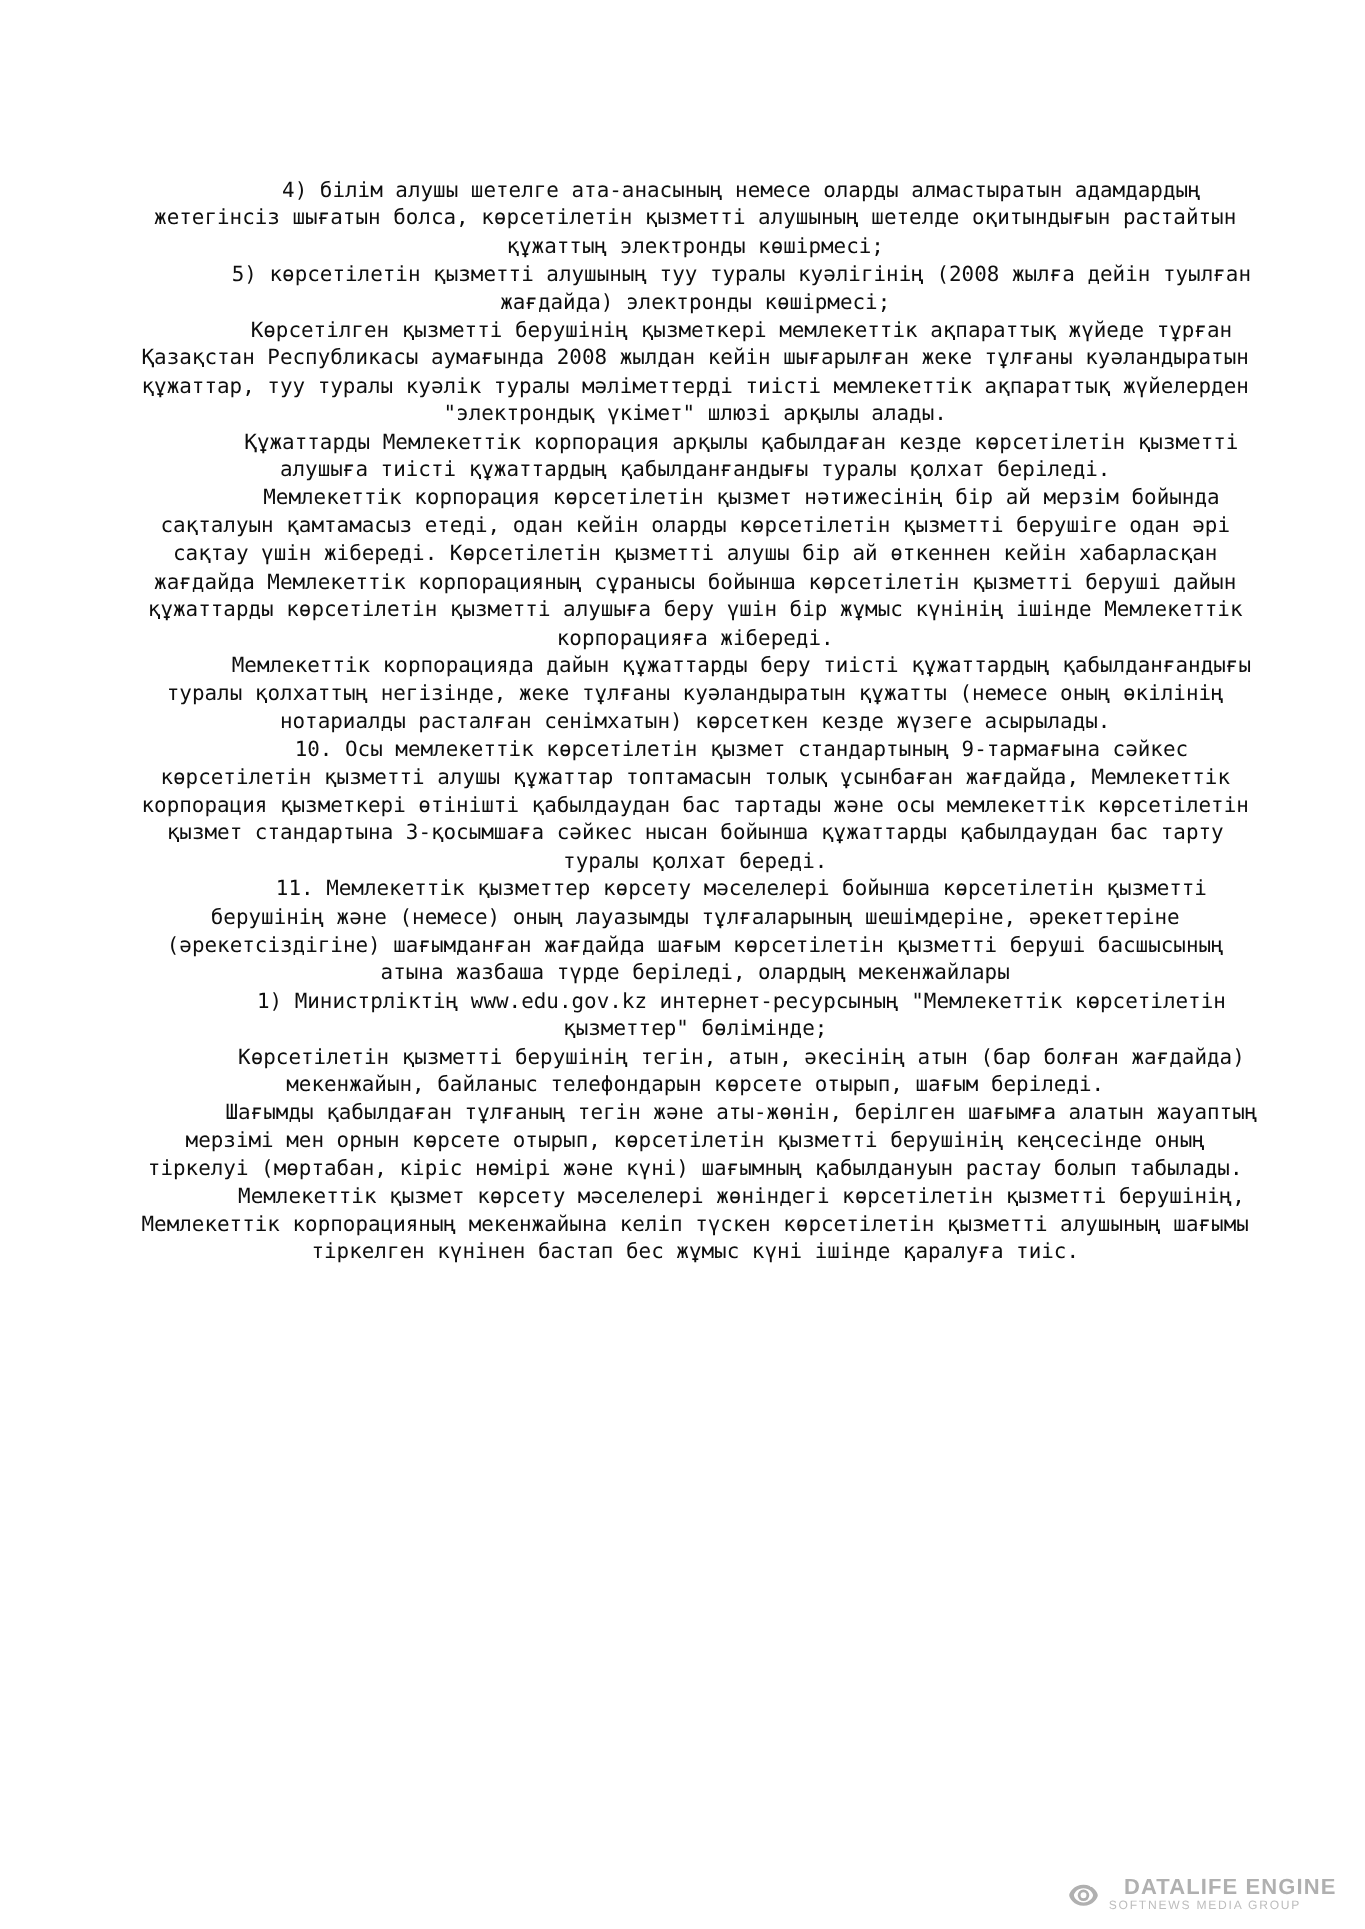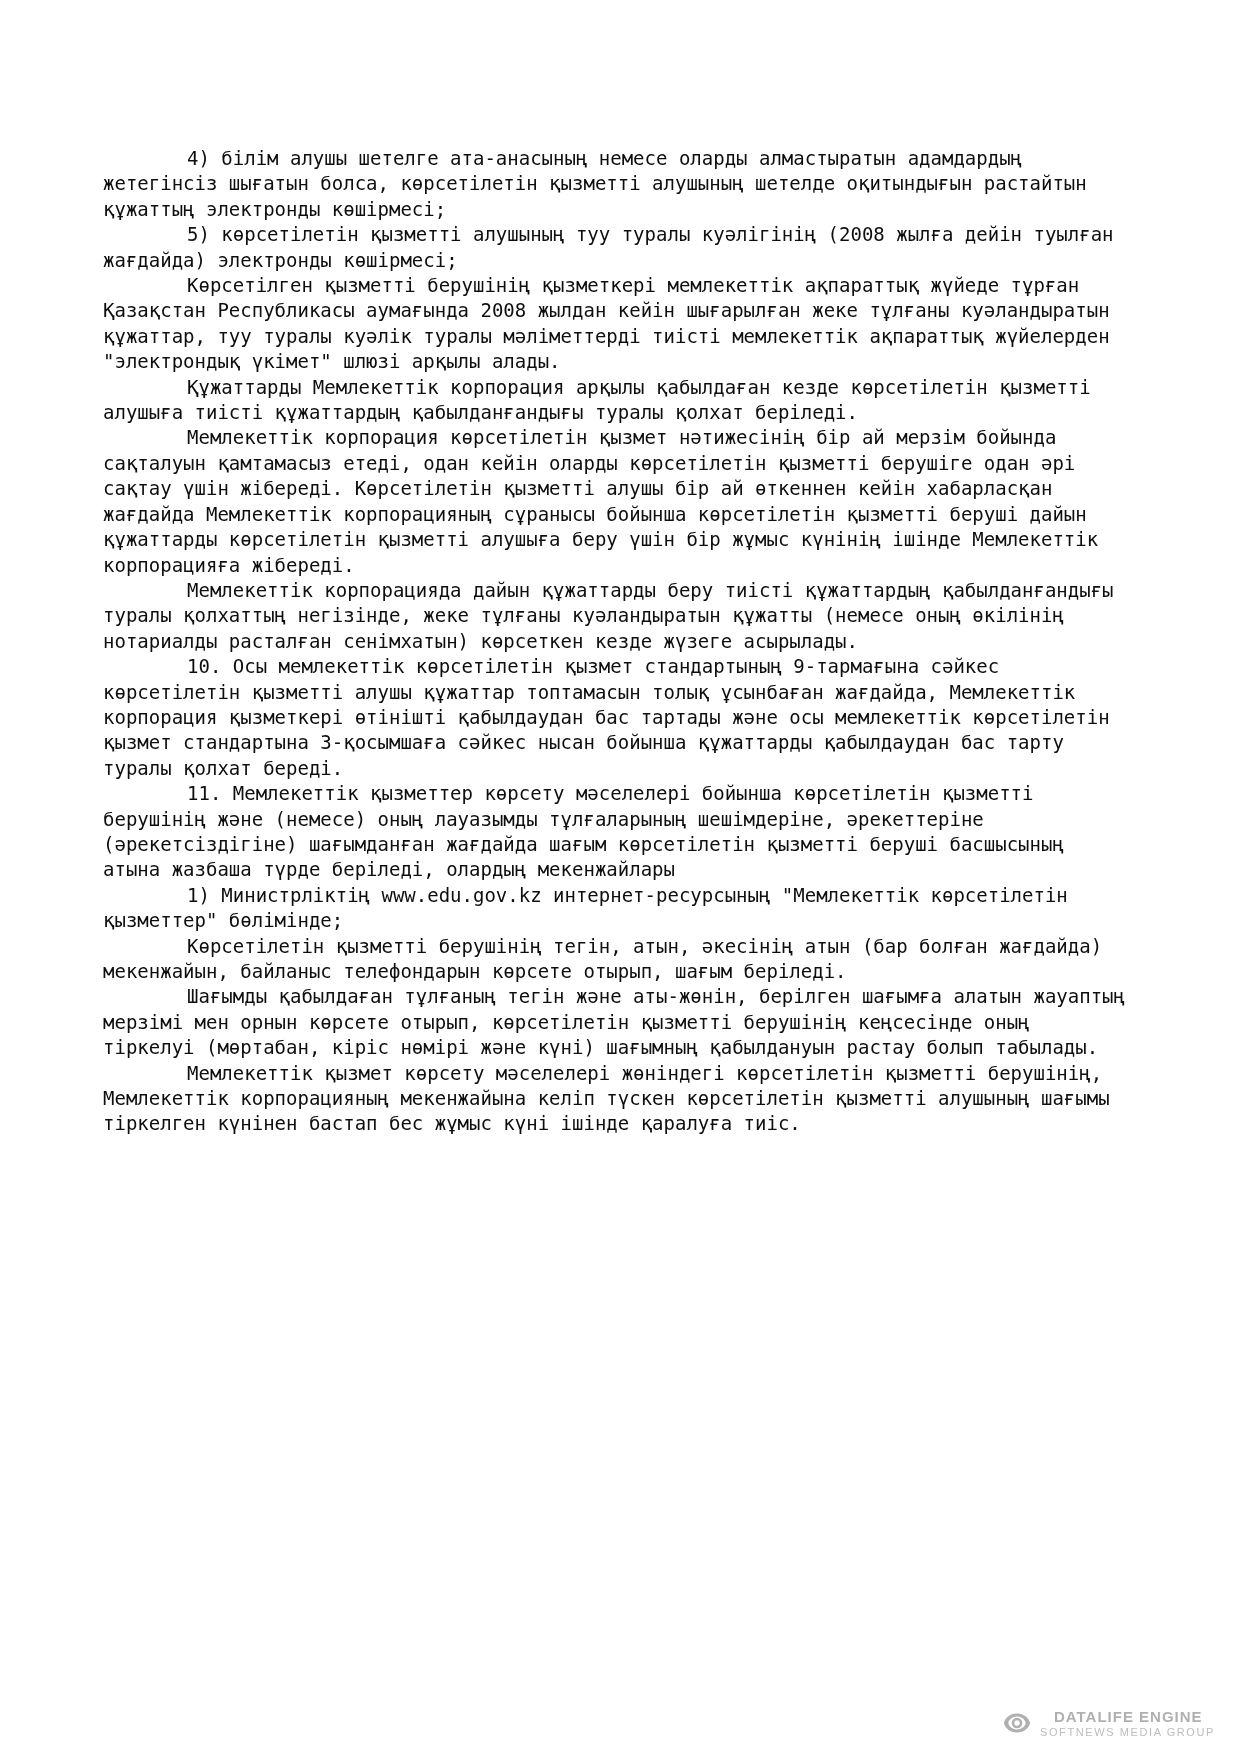--- a/index.html
+++ b/index.html
@@ -11,23 +11,24 @@
     position: relative;
     width: 1241px;
     height: 1754px;
     background: #ffffff;
     overflow: hidden;
     font-family: "DejaVu Sans Mono", "Liberation Mono", monospace;
     color: #0e0e0e;
   }
   .content {
     position: absolute;
-    top: 146px;
+    top: 161px;
     left: 103px;
     width: 1058px;
+    text-align: center;
   }
   .content p {
     margin: 0;
     font-size: 19px;
     line-height: 25.4px;
     text-indent: 84px;
     white-space: pre-wrap;
     word-break: normal;
   }
   .content h2 {
@@ -44,21 +45,21 @@
     bottom: 16px;
     display: flex;
     align-items: center;
     gap: 8px;
     user-select: none;
   }
   .wm-logo { width: 30px; height: 26px; flex: 0 0 auto; }
   .wm-text { display: flex; flex-direction: column; }
   .wm-title {
     font-family: "Liberation Sans", sans-serif;
-    font-size: 15px;
+    font-size: 20px;
     font-weight: bold;
     letter-spacing: 1px;
     color: #b0b0b0;
     line-height: 17px;
     padding-left: 14px;
   }
   .wm-subtitle {
     font-family: "Liberation Sans", sans-serif;
     font-size: 11px;
     letter-spacing: 1.6px;

